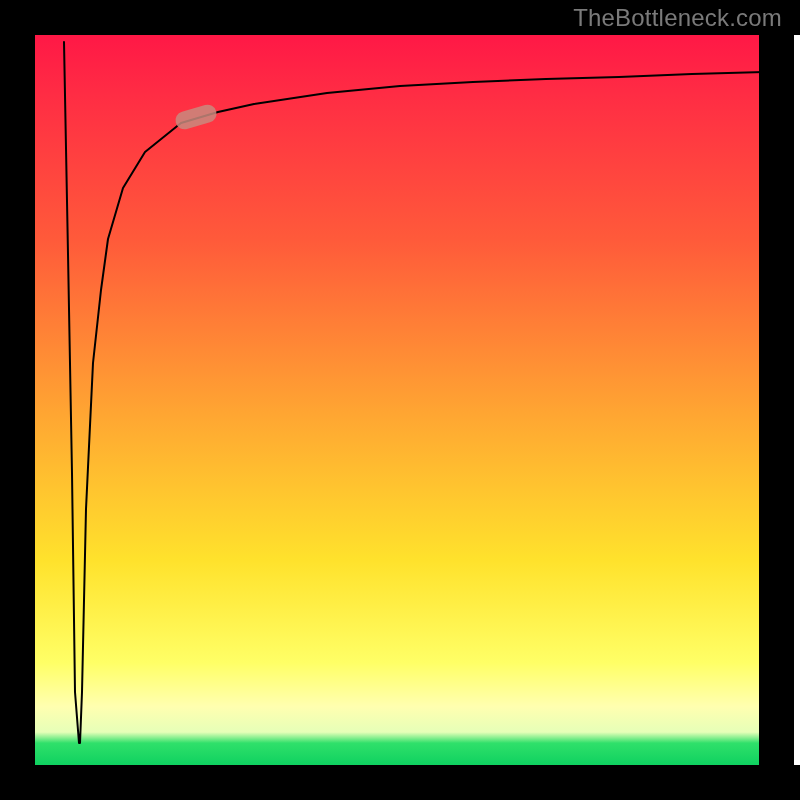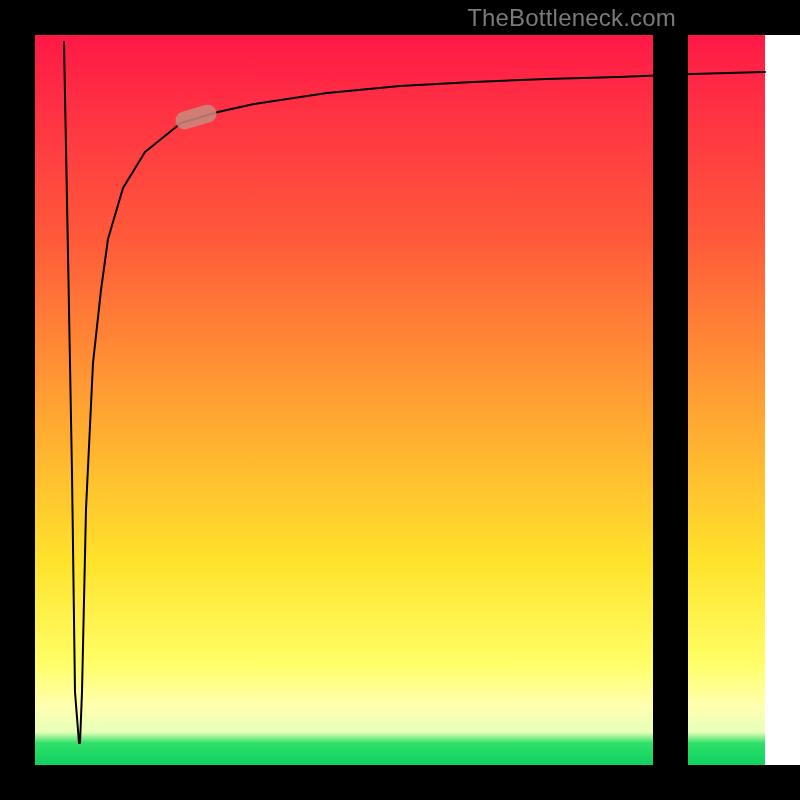--- a/index.html
+++ b/index.html
@@ -6,21 +6,21 @@
     margin: 0;
     padding: 0;
     width: 800px;
     height: 800px;
     overflow: hidden;
     font-family: Arial, Helvetica, sans-serif;
     background: #ffffff;
   }
   .frame {
     position: relative;
-    width: 688px;
+    width: 794px;
     height: 800px;
   }
   .border-top, .border-bottom {
     position: absolute;
     left: 0;
     width: 800px;
     background: #000000;
   }
   .border-left, .border-right {
     position: absolute;

